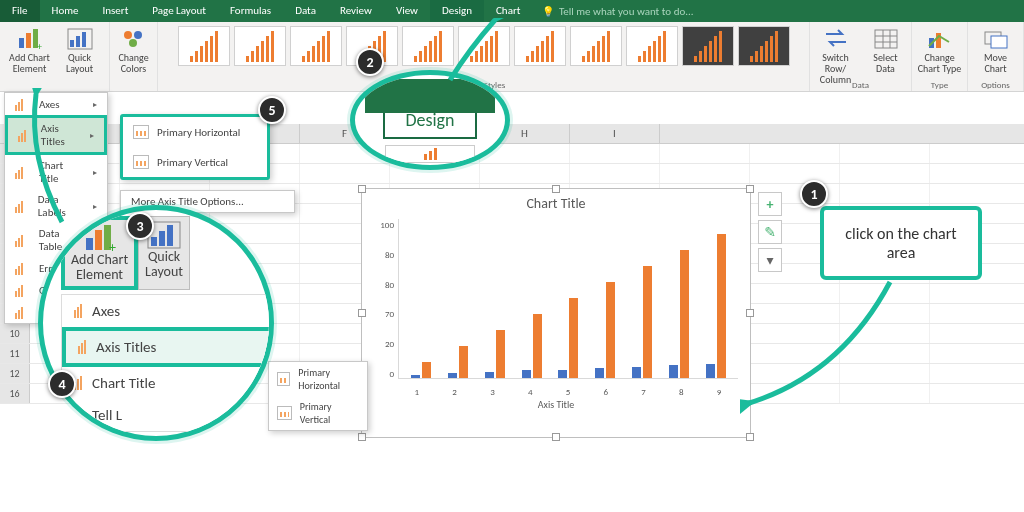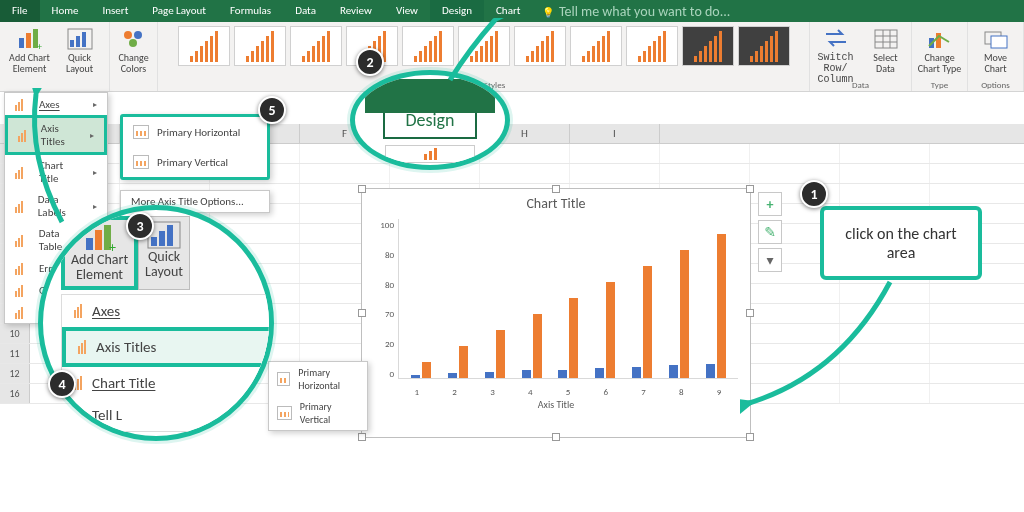--- a/index.html
+++ b/index.html
@@ -3,21 +3,21 @@
 <meta charset="utf-8">
 <style>
   * { box-sizing: border-box; margin: 0; padding: 0; font-family: "Segoe UI", Calibri, sans-serif; }
   body { background: #fff; width: 1024px; height: 512px; overflow: hidden; position: relative; font-size: 12px; color: #444; }
 
   
   .tabs { display: flex; height: 22px; background: #217346; color: #fff; align-items: center; }
   .tab { padding: 0 12px; font-size: 11px; line-height: 22px; cursor: pointer; }
   .tab.file { background: #185c37; }
   .tab.active { background: #1a6b42; }
-  .tellme { color: #a9d4bc; font-size: 14px; padding-left: 10px; }
+  .tellme { color: #a9d4bc; font-size: 11px; padding-left: 10px; }
   .tellme::before { content: "💡"; font-size: 10px; margin-right: 4px; }
 
   
   .ribbon { height: 70px; background: #f3f2f1; border-bottom: 1px solid #d4d4d4; display: flex; position: relative; }
   .rgroup { border-right: 1px solid #e1e1e1; padding: 2px 6px 2px 6px; display: flex; flex-direction: column; align-items: center; justify-content: flex-start; position: relative; }
   .rgroup .lbl { position: absolute; bottom: 1px; left: 0; right: 0; text-align: center; font-size: 9px; color: #666; }
   .big-btn { display: flex; flex-direction: column; align-items: center; width: 50px; padding-top: 4px; cursor: pointer; }
   .big-btn .ic { width: 26px; height: 22px; }
   .big-btn span { font-size: 10px; text-align: center; line-height: 11px; margin-top: 2px; }
   .hrow { display: flex; }
@@ -30,21 +30,21 @@
 
   
   .drop { position: absolute; background: #fff; border: 1px solid #c8c8c8; box-shadow: 2px 2px 6px rgba(0,0,0,.2); z-index: 10; }
   .drop .item { display: flex; align-items: center; padding: 4px 10px; font-size: 11px; cursor: pointer; gap: 8px; }
   .drop .item:hover, .drop .item.hov { background: #cfe6d6; }
   .drop .item .mi { width: 16px; height: 14px; }
   .drop .item .arrow { margin-left: auto; font-size: 8px; color: #666; }
   #drop1 { left: 4px; top: 92px; width: 104px; }
   #drop2 { left: 120px; top: 114px; width: 150px; border: 3px solid #1abc9c; border-radius: 3px; z-index: 12;}
   #drop2 .item { padding: 8px 10px; }
-  #drop2b { left: 120px; top: 190px; width: 150px; }
+  #drop2b { left: 120px; top: 190px; width: 175px; }
   #drop3 { left: 268px; top: 361px; width: 100px; font-size:10px; }
   #drop3 .item{padding:4px 8px;font-size:10px;}
 
   
   .mi { display: inline-flex; align-items: flex-end; gap: 1px; }
   .mi i { width: 2px; background: #f4a460; display: inline-block; }
 
   
   .sheet { position: absolute; top: 92px; left: 0; right: 0; bottom: 0; }
   .colhdr { display: flex; height: 20px; background: #e6e6e6; border-bottom: 1px solid #ccc; position:absolute; top:32px; left:0; right:0;}
@@ -87,21 +87,21 @@
   #circle-zoom .zbtn span{font-size:14px;line-height:15px;text-align:center;}
   #circle-zoom .menu{margin-top:4px;background:#fff;border:1px solid #dcdcdc;}
   #circle-zoom .menu div{display:flex;align-items:center;gap:10px;padding:7px 12px;font-size:15px;}
   #circle-zoom .menu div.sel{border:4px solid #1abc9c;background:#e8f6f1;}
 
   .note { position: absolute; left: 820px; top: 206px; width: 162px; height: 74px; background: #fff; border: 4px solid #1abc9c; border-radius: 6px; display:flex;align-items:center;justify-content:center;text-align:center;font-size:16px;color:#333;padding:6px; z-index:44;}
 
   
   .arrow-svg { position: absolute; z-index: 50; pointer-events: none; }
 
-  .underline{text-decoration:underline;text-underline-offset:2px;text-align:right;}
+  .underline{text-underline-offset:2px;text-align:right;}
 
   
   .axic{width:16px;height:14px;display:inline-block;position:relative;border:1px solid #bbb;}
   .axic::after{content:"";position:absolute;left:2px;bottom:2px;right:2px;top:5px;background:repeating-linear-gradient(90deg,#f4a460 0 2px,transparent 2px 4px);}
 </style>
 </head>
 <body>
 
 <div class="tabs">
   <div class="tab file">File</div>
@@ -245,21 +245,21 @@
         </div>
       </div>
     <div class="lbl">Chart Styles</div>
   </div>
   <div class="rgroup" style="width:102px;">
     <div class="hrow">
       <div class="big-btn">
         <svg class="ic">
             <path d="M3 6h16l-4-4M23 14H7l4 4" stroke="#4472c4" fill="none" stroke-width="2"></path>
           </svg>
-        <span style="white-space:pre-line;font-family:Liberation Mono, monospace;">Switch Row/
+        <span style="white-space:pre-line;">Switch Row/
 Column</span>
       </div>
       <div class="big-btn">
         <svg class="ic">
             <rect x="2" y="2" width="22" height="18" fill="none" stroke="#888"></rect>
             <line x1="2" y1="8" x2="24" y2="8" stroke="#888"></line>
             <line x1="2" y1="14" x2="24" y2="14" stroke="#888"></line>
             <line x1="10" y1="2" x2="10" y2="20" stroke="#888"></line>
             <line x1="17" y1="2" x2="17" y2="20" stroke="#888"></line>
           </svg>

